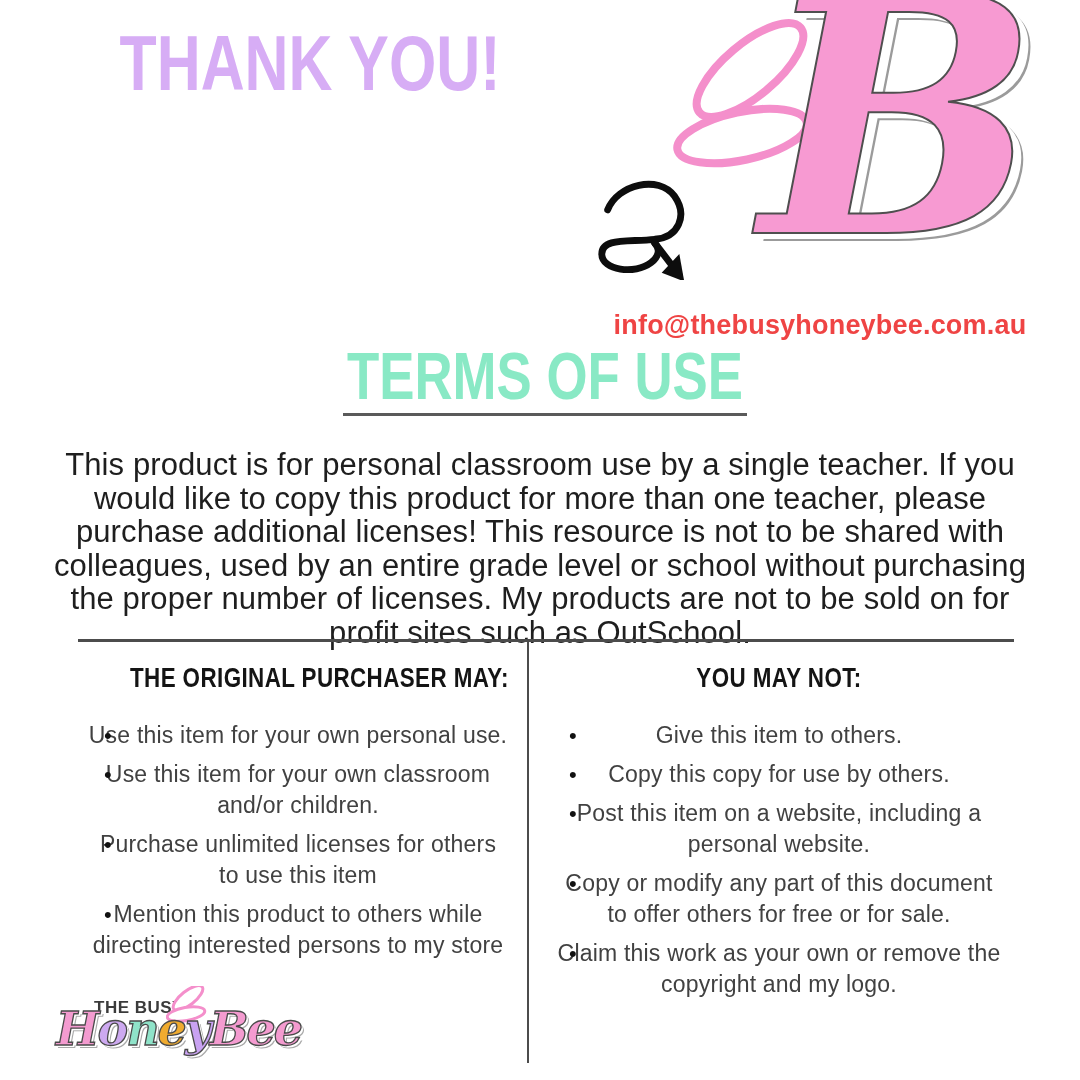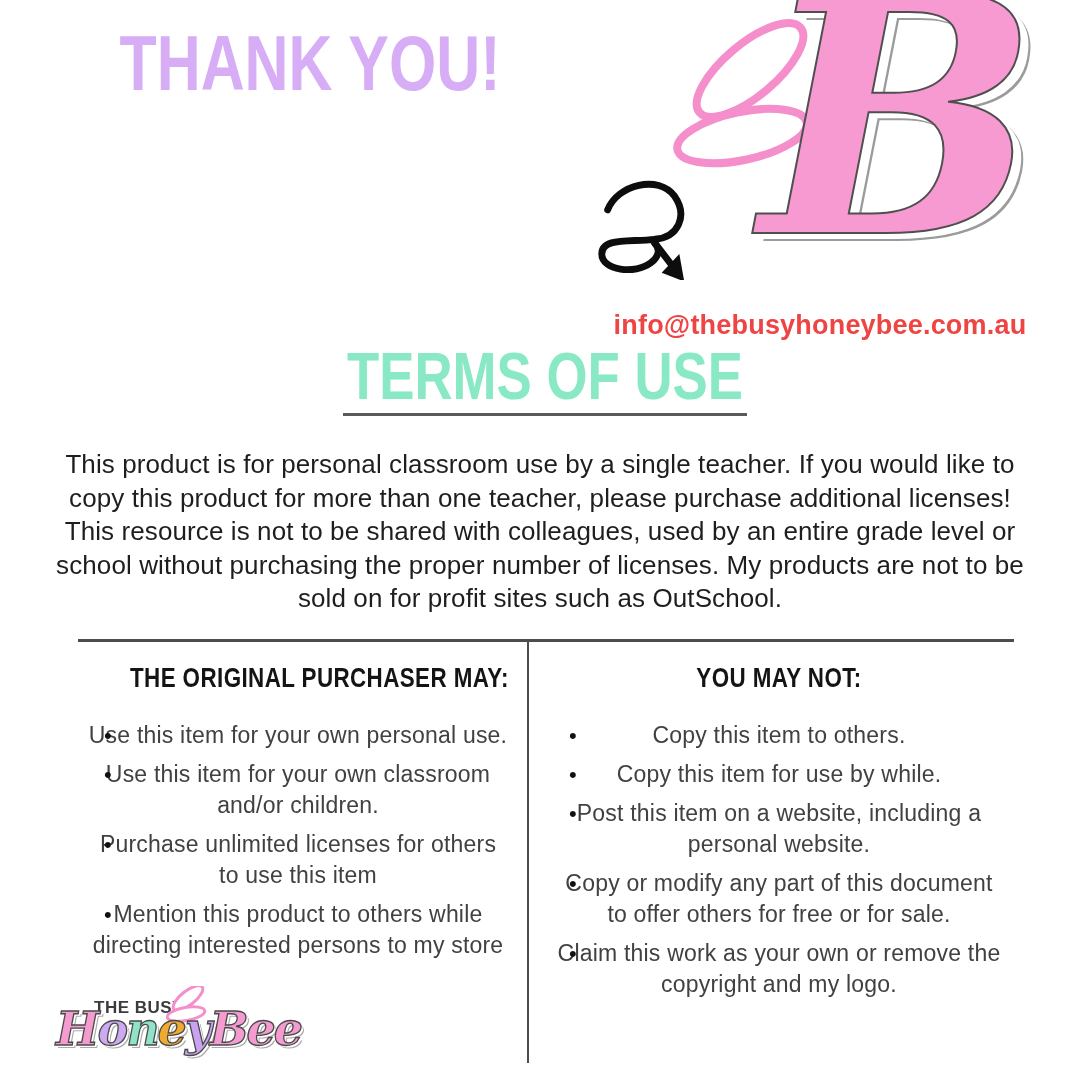--- a/index.html
+++ b/index.html
@@ -54,21 +54,21 @@
     color:var(--title_mint);
     transform:scaleX(0.8);transform-origin:50% 0;
     white-space:nowrap;
   }
   .terms-underline{
     position:absolute;left:343px;top:413px;width:404px;height:3px;
     background:#5a5a5a;
   }
   .terms-para{
     position:absolute;left:48px;top:448px;width:984px;
-    text-align:center;font-size:26px;line-height:33.5px;
+    text-align:center;font-size:31px;line-height:33.5px;
     color:var(--body_text);letter-spacing:0.1px;
   }
 
   
   .rule-h{position:absolute;left:78px;top:639px;width:936px;height:2.5px;background:var(--divider_gray);}
   .rule-v{position:absolute;left:527px;top:639px;width:2px;height:424px;background:var(--divider_gray);}
 
   
   .col{position:absolute;top:662px;}
   .col-left{left:88px;width:420px;}
@@ -155,25 +155,25 @@
           <span class="li-text">Mention this product to others while directing interested persons to my store</span>
         </li>
       </ul>
   </section>
 
   <section class="col col-right">
     <h3 class="col-header">YOU MAY NOT:</h3>
     <ul class="tos-list">
         <li>
           <span class="dot">•</span>
-          <span class="li-text">Copy this item to others.</span>
+          <span class="li-text">Give this item to others.</span>
         </li>
         <li>
           <span class="dot">•</span>
-          <span class="li-text">Copy this item for use by while.</span>
+          <span class="li-text">Copy this copy for use by others.</span>
         </li>
         <li>
           <span class="dot">•</span>
           <span class="li-text">Post this item on a website, including a personal website.</span>
         </li>
         <li>
           <span class="dot">•</span>
           <span class="li-text">Copy or modify any part of this document to offer others for free or for sale.</span>
         </li>
         <li>

